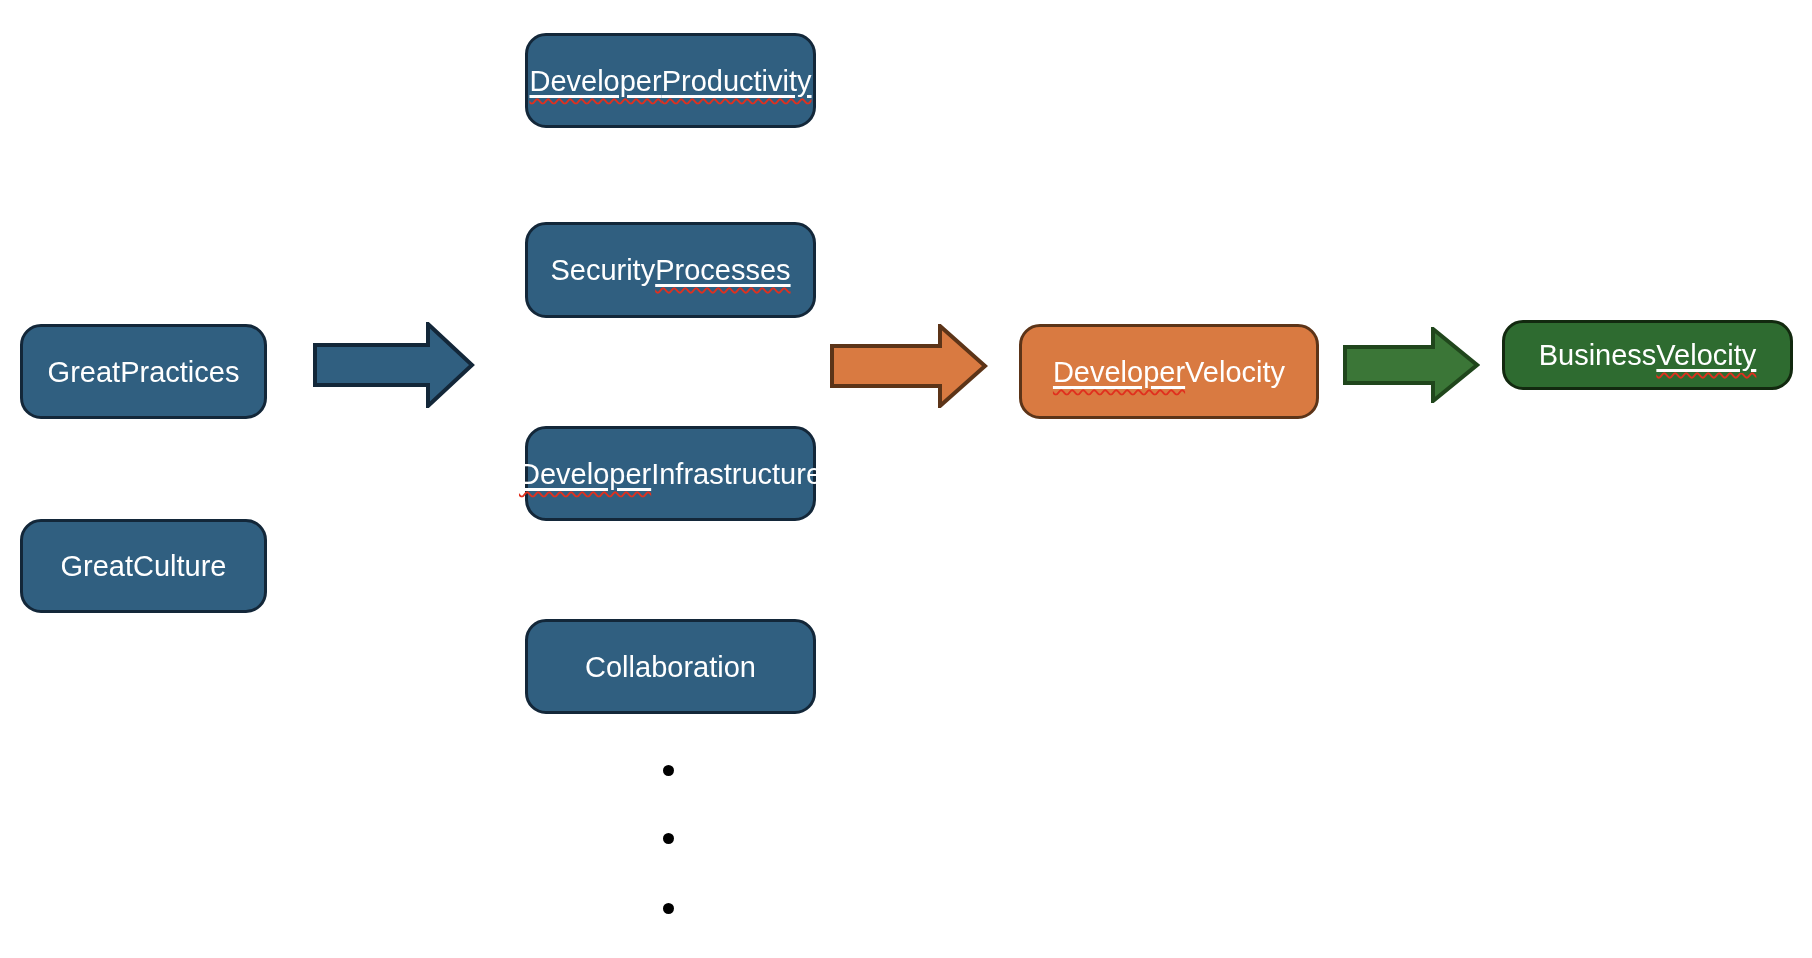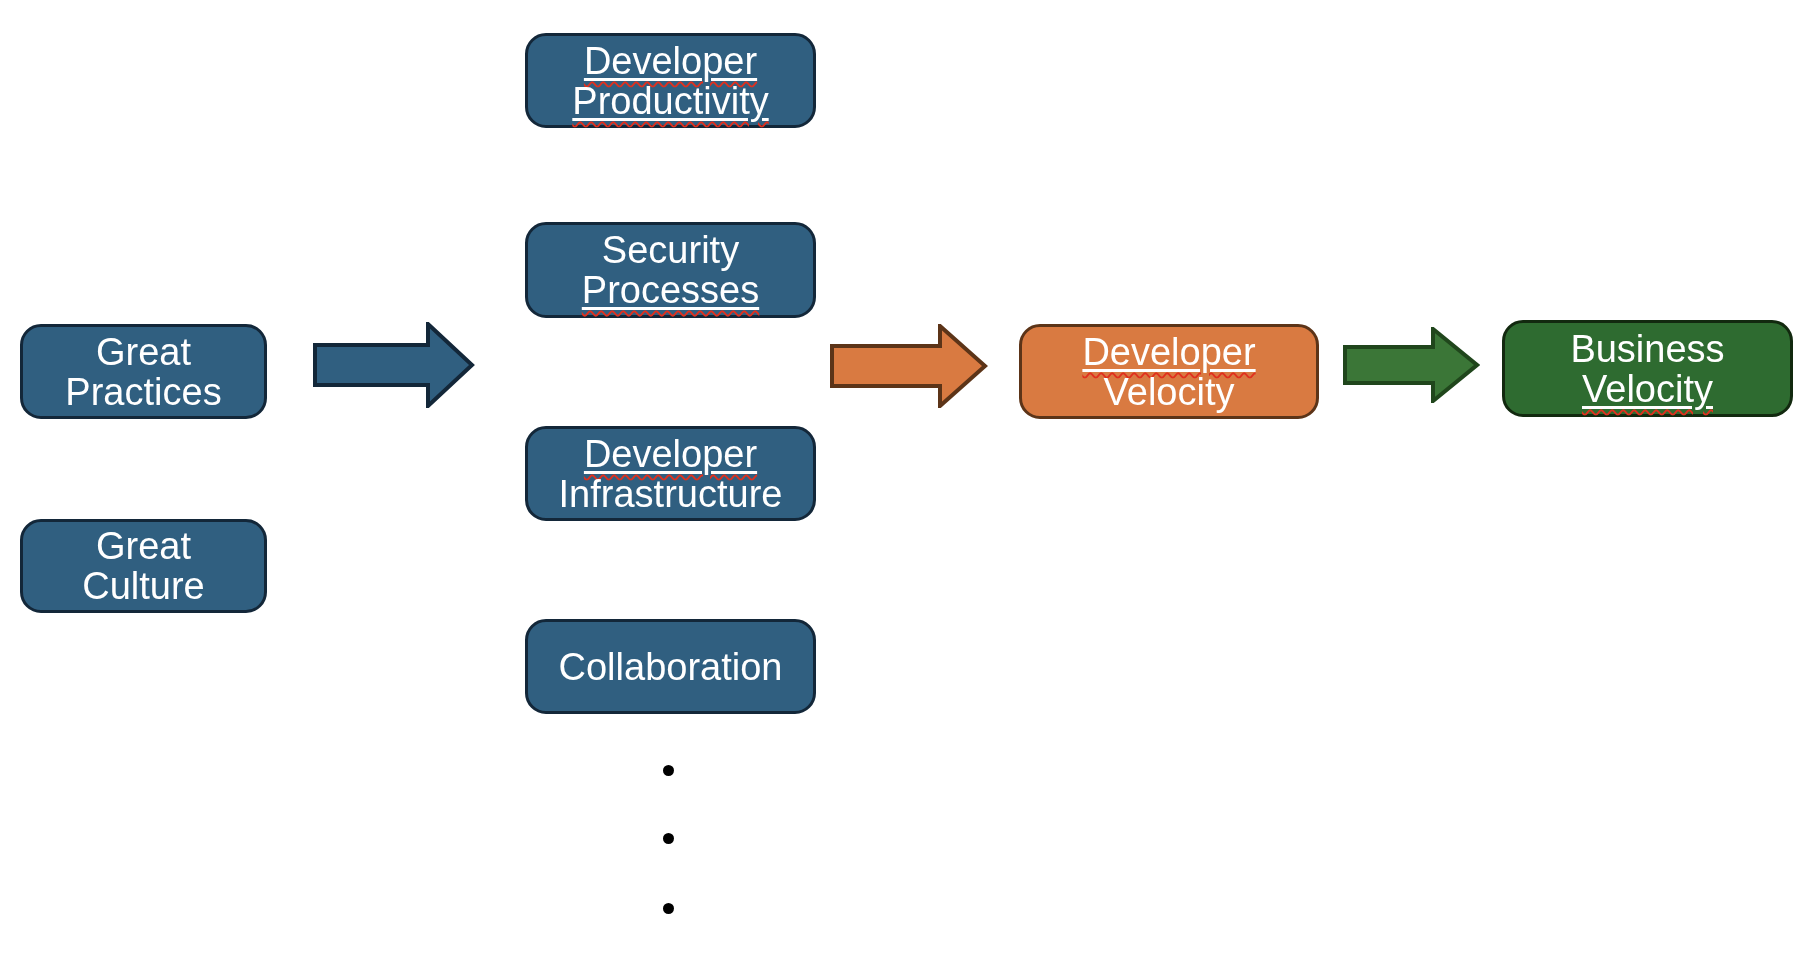--- a/index.html
+++ b/index.html
@@ -10,25 +10,24 @@
     background: #ffffff;
     overflow: hidden;
     font-family: "Liberation Sans", sans-serif;
   }
   .box {
     position: absolute;
     box-sizing: border-box;
     border: 3.5px solid #132739;
     border-radius: 21px;
     display: flex;
-    flex-direction: column;
     align-items: center;
     justify-content: center;
     color: #ffffff;
-    font-size: 38px;
+    font-size: 29px;
     line-height: 40px;
     text-align: center;
     font-weight: 400;
   }
   .blue   { background: #305F80; border-color: #132739; }
   .orange { background: #D97A41; border-color: #5C3418; }
   .green  { background: #2E6B30; border-color: #12290F; }
 
   
   .u {
@@ -46,21 +45,21 @@
 
   
   #b-tools     { left: 20px;   top: 128px; width: 247px; height: 93px; }
   #b-practices { left: 20px;   top: 324px; width: 247px; height: 95px; }
   #b-culture   { left: 20px;   top: 519px; width: 247px; height: 94px; }
   #b-devprod   { left: 525px;  top: 33px;  width: 291px; height: 95px; }
   #b-secproc   { left: 525px;  top: 222px; width: 291px; height: 96px; }
   #b-depinf    { left: 525px;  top: 426px; width: 291px; height: 95px; }
   #b-collab    { left: 525px;  top: 619px; width: 291px; height: 95px; }
   #b-devvel    { left: 1019px; top: 324px; width: 300px; height: 95px; }
-  #b-busout    { left: 1502px; top: 320px; width: 291px; height: 97px; }
+  #b-busout    { left: 1502px; top: 320px; width: 291px; height: 70px; }
 
   .arrow { position: absolute; }
   .arrow polygon { stroke-width: 4; stroke-linejoin: miter; }
   #a-blue   { left: 313px;  top: 322px; }
   #a-blue polygon   { fill: #305F80; stroke: #132739; }
   #a-orange { left: 830px;  top: 324px; }
   #a-orange polygon { fill: #D97A41; stroke: #5C3418; }
   #a-green  { left: 1343px; top: 327px; }
   #a-green polygon  { fill: #3B7637; stroke: #20461C; }
 

